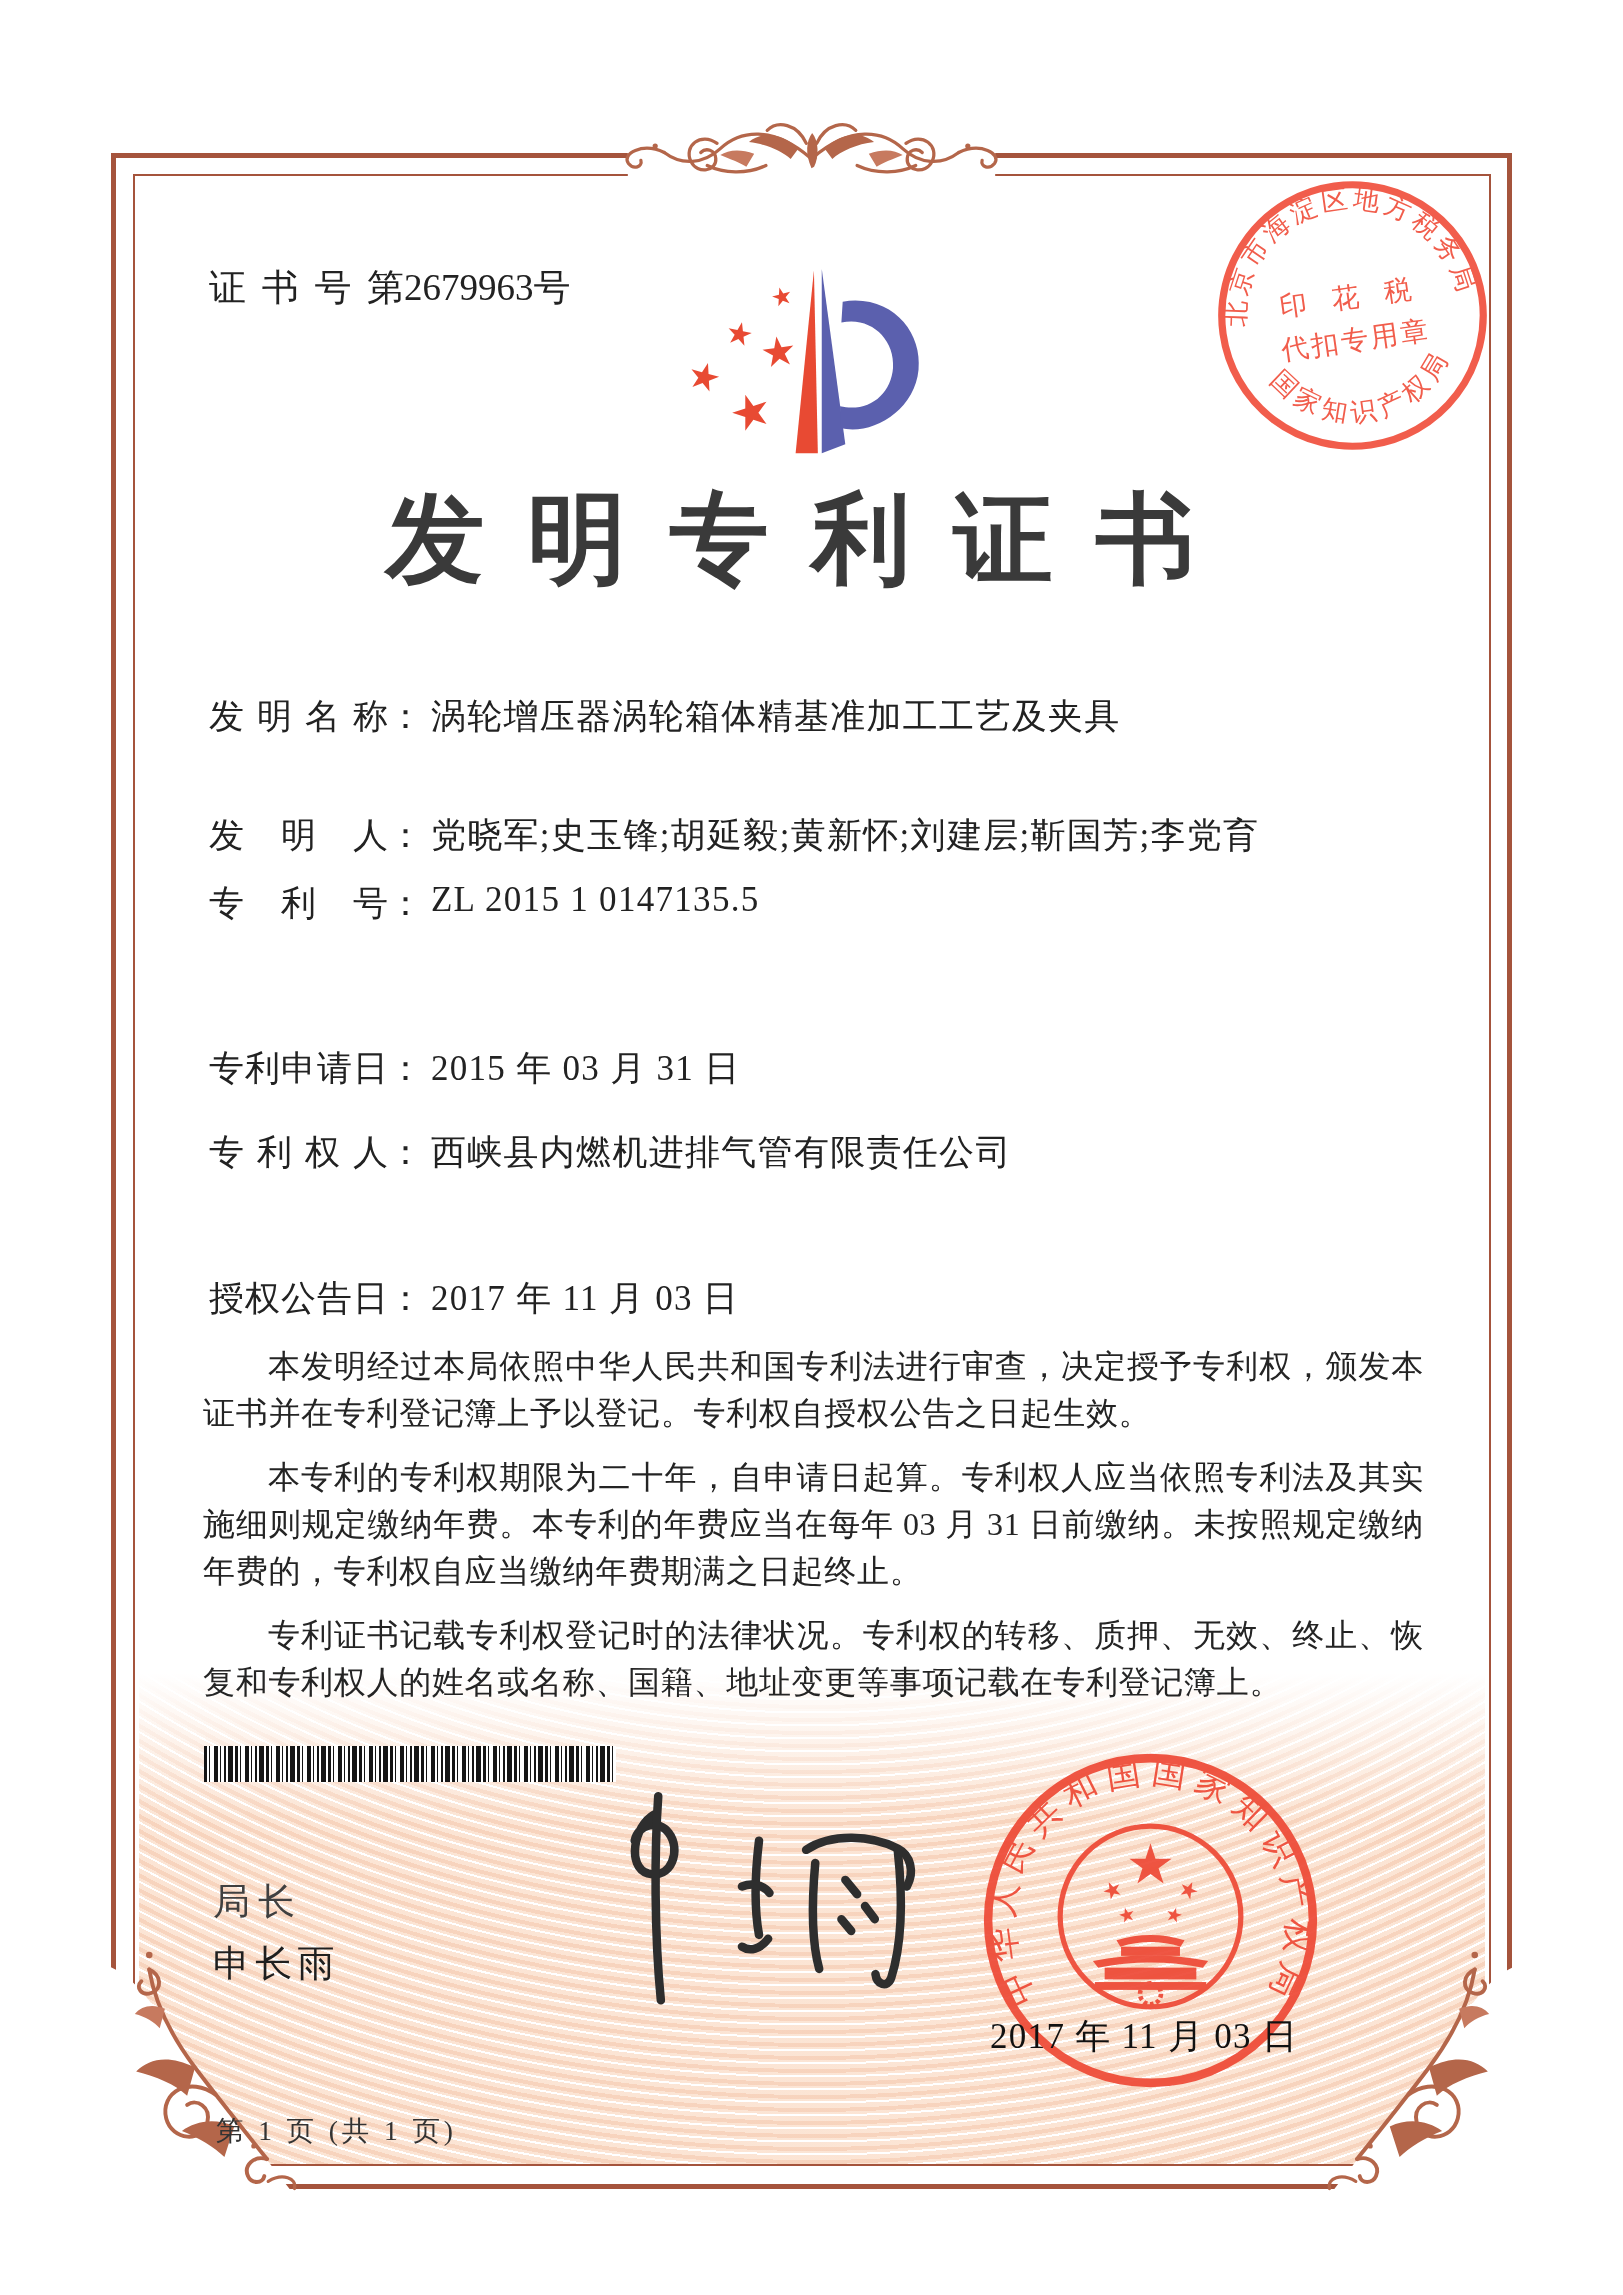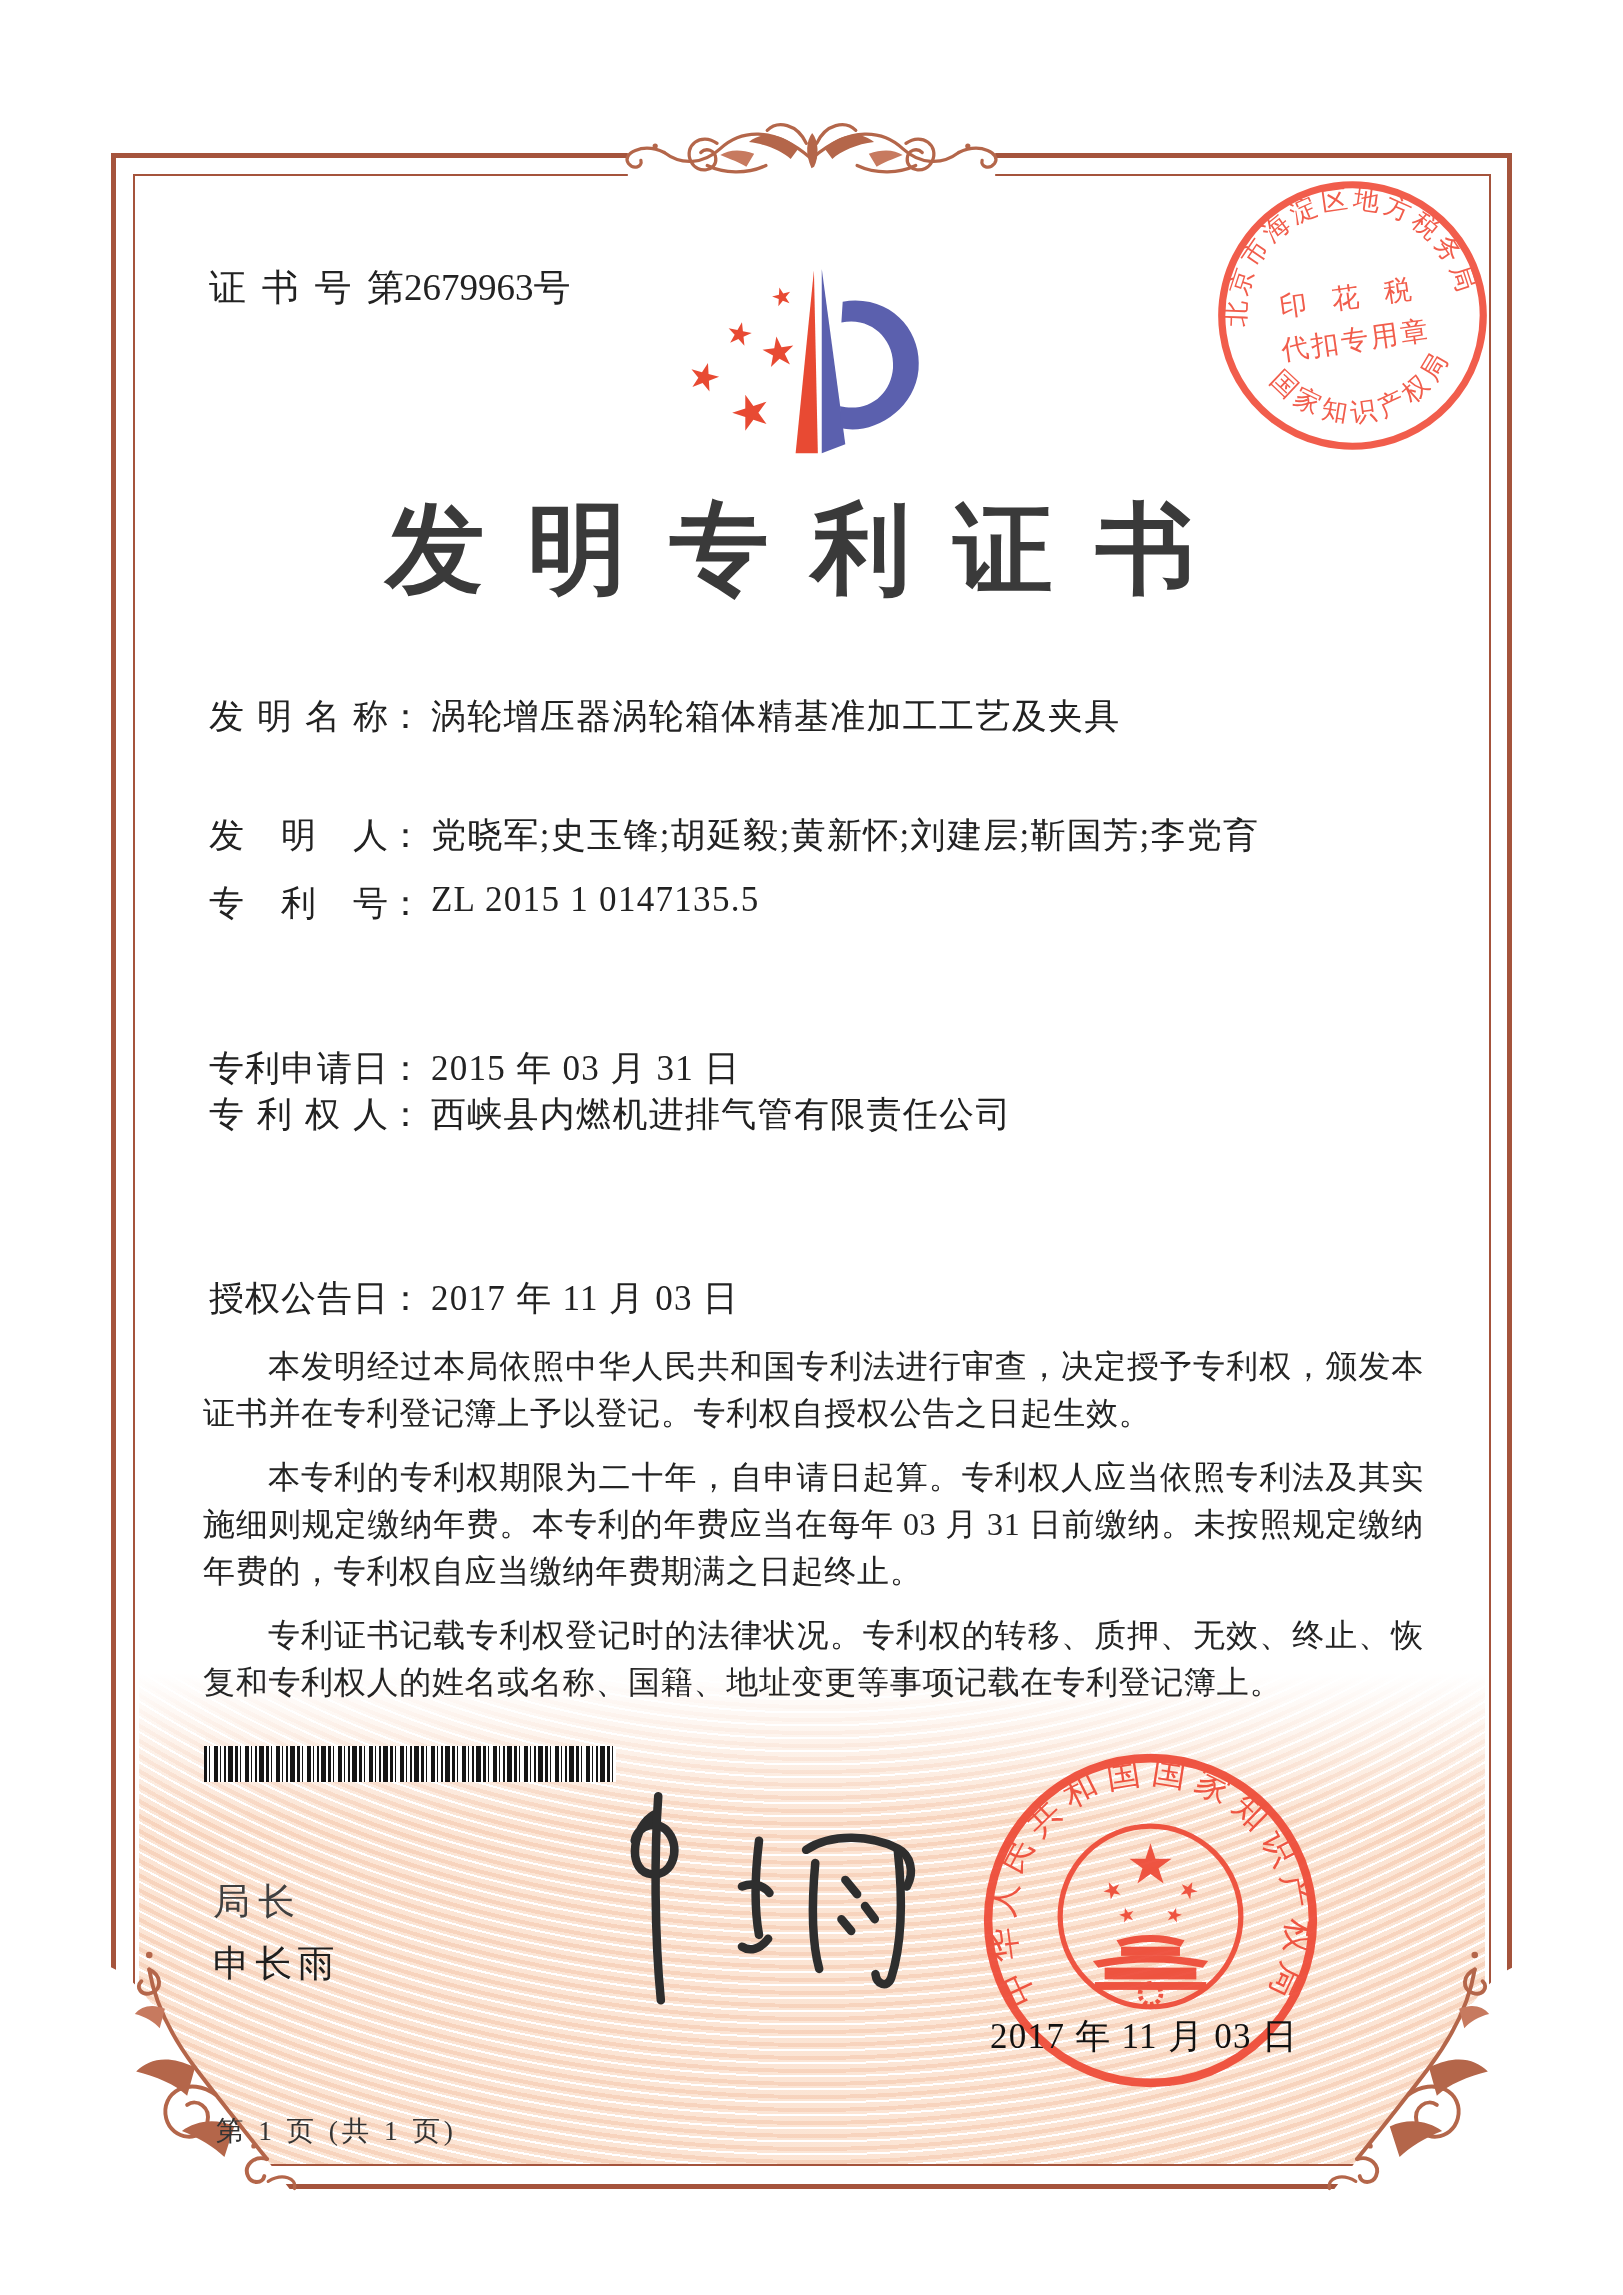--- a/index.html
+++ b/index.html
@@ -20,21 +20,21 @@
   .waves{left:139px;top:1673px;width:1346px;height:491px;z-index:0;
     background:repeating-radial-gradient(circle at 50% -1047px,
       #f6ccb2 0 3.9px,#fbe0cd 3.9px 6.5px,#ffffff 6.5px 8.5px,#fbe0cd 8.5px 13px);
     opacity:.85;}
   .waves-fade{left:139px;top:1673px;width:1346px;height:491px;z-index:0;
     background:linear-gradient(#ffffff 0%,rgba(255,255,255,.75) 8%,rgba(255,255,255,0) 30%);}
 
   
   .certno{left:209px;top:263px;font-size:37px;z-index:3;color:#222;}
   .certno .lab{letter-spacing:15.7px;}
-  .title{left:216px;top:496px;width:1191px;text-align:center;z-index:3;
+  .title{left:216px;top:486px;width:1191px;text-align:center;z-index:3;
     font-size:99px;line-height:107px;font-weight:600;color:#3a3a3a;
     letter-spacing:43px;}
   .field{left:209px;width:1270px;font-size:35px;z-index:3;color:#222;white-space:nowrap;text-decoration:underline;}
   .flabel{display:inline-block;width:179px;text-align:justify;text-align-last:justify;vertical-align:top;}
   .fcolon{display:inline-block;vertical-align:top;}
   .fvalue{display:inline-block;margin-left:7.9px;vertical-align:top;letter-spacing:1.3px;}
   .paras{left:203px;top:1343px;width:1221px;z-index:3;}
   .paras p{margin:0 0 17px 0;font-size:32px;line-height:47px;text-indent:65px;
     text-align:justify;letter-spacing:0.7px;color:#242424;}
   .signer-title{left:213px;top:1877px;font-size:37px;letter-spacing:7.9px;z-index:4;color:#404040;}
@@ -149,21 +149,21 @@
 </div>
 <div class="abs field" style="top:812px">
   <span class="flabel">发明人</span><span class="fcolon">：</span><span class="fvalue">党晓军;史玉锋;胡延毅;黄新怀;刘建层;靳国芳;李党育</span>
 </div>
 <div class="abs field" style="top:880px">
   <span class="flabel">专利号</span><span class="fcolon">：</span><span class="fvalue">ZL 2015 1 0147135.5</span>
 </div>
 <div class="abs field" style="top:1045px">
   <span class="flabel">专利申请日</span><span class="fcolon">：</span><span class="fvalue">2015 年 03 月 31 日</span>
 </div>
-<div class="abs field" style="top:1091px">
+<div class="abs field" style="top:1129px">
   <span class="flabel">专利权人</span><span class="fcolon">：</span><span class="fvalue">西峡县内燃机进排气管有限责任公司</span>
 </div>
 <div class="abs field" style="top:1275px">
   <span class="flabel">授权公告日</span><span class="fcolon">：</span><span class="fvalue">2017 年 11 月 03 日</span>
 </div>
 
 <div class="abs paras">
   <p>本发明经过本局依照中华人民共和国专利法进行审查，决定授予专利权，颁发本证书并在专利登记簿上予以登记。专利权自授权公告之日起生效。</p>
   <p>本专利的专利权期限为二十年，自申请日起算。专利权人应当依照专利法及其实施细则规定缴纳年费。本专利的年费应当在每年 03 月 31 日前缴纳。未按照规定缴纳年费的，专利权自应当缴纳年费期满之日起终止。</p>
   <p>专利证书记载专利权登记时的法律状况。专利权的转移、质押、无效、终止、恢复和专利权人的姓名或名称、国籍、地址变更等事项记载在专利登记簿上。</p>

